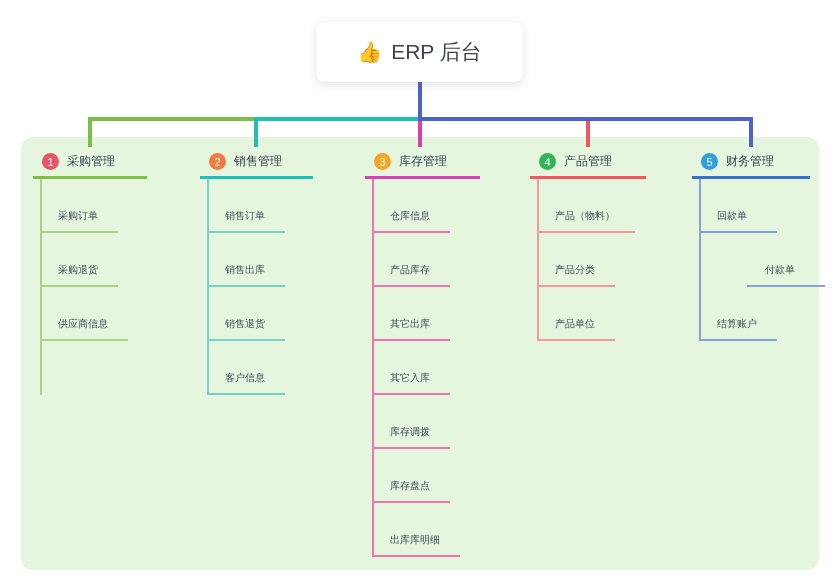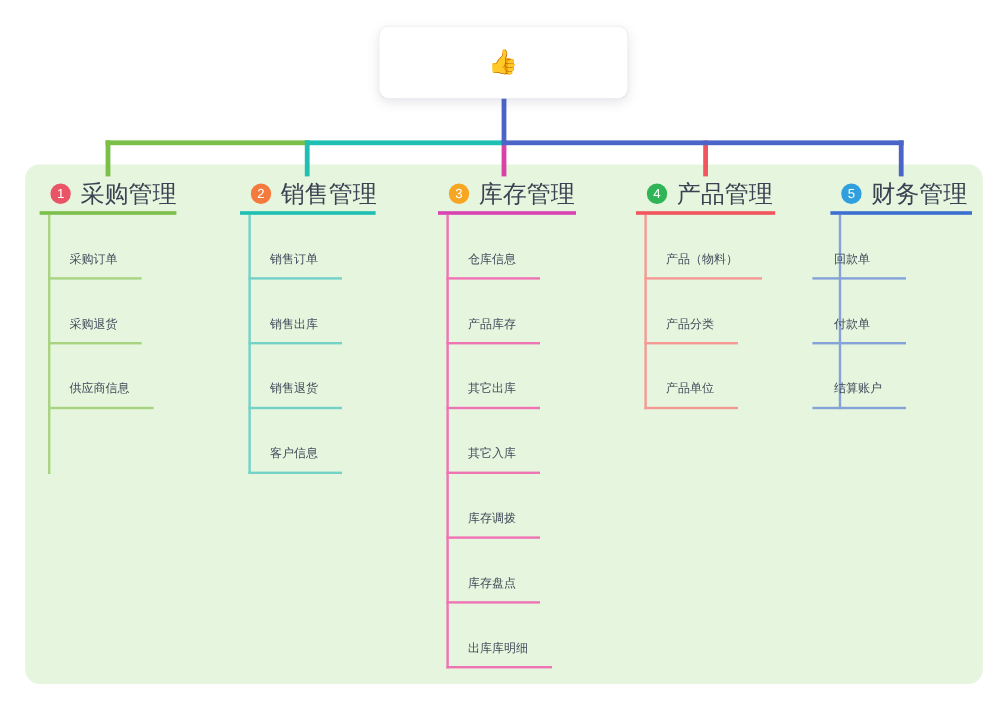--- a/index.html
+++ b/index.html
@@ -13,37 +13,38 @@
     display:flex;align-items:center;justify-content:center;gap:9px;
     font-size:21px;color:#3c4353;z-index:5;}
   .root-emoji{font-size:20px;line-height:1;}
 
   .line{position:absolute;}
 
   .branch-head{position:absolute;height:29px;display:flex;align-items:center;
     gap:8px;border-bottom:3px solid;padding-left:9px;box-sizing:content-box;z-index:3;}
   .badge{width:17px;height:17px;border-radius:50%;color:#fff;font-size:11px;
     display:flex;align-items:center;justify-content:center;flex:0 0 auto;}
-  .branch-label{font-size:20px;color:#3a4152;white-space:nowrap;}
+  .branch-label{font-size:12px;color:#3a4152;white-space:nowrap;}
 
   .spine{position:absolute;width:2px;z-index:2;}
   .children{position:absolute;z-index:3;}
   .child{height:54px;display:flex;align-items:flex-end;border-bottom:2px solid;
     box-sizing:border-box;min-width:78px;width:fit-content;
     padding:0 20px 8px 18px;}
   .child span{font-size:10px;color:#414b5a;white-space:nowrap;}
 </style>
 </head>
 <body>
 
 <div id="stage">
   <div class="panel" id="panel" style="left: 21px; top: 137px; width: 798px; height: 433px; background: rgb(229, 245, 222);"></div>
 
   <div class="root-card" id="root-card" style="left: 316px; top: 22px; width: 207px; height: 60px;">
     <span class="root-emoji">👍</span>
+    <span>ERP 后台</span>
   </div>
 
   <div id="connectors">
       <div class="line" style="left: 88px; top: 117px; width: 4px; height: 30px; background: rgb(122, 191, 72);"></div>
       <div class="line" style="left: 254px; top: 117px; width: 4px; height: 30px; background: rgb(31, 191, 180);"></div>
       <div class="line" style="left: 418px; top: 117px; width: 4px; height: 30px; background: rgb(218, 65, 166);"></div>
       <div class="line" style="left: 586px; top: 117px; width: 4px; height: 30px; background: rgb(242, 85, 94);"></div>
       <div class="line" style="left: 749px; top: 117px; width: 4px; height: 30px; background: rgb(75, 100, 200);"></div>
       <div class="line" style="left: 88px; top: 117px; width: 170px; height: 4px; background: rgb(122, 191, 72);"></div>
       <div class="line" style="left: 254px; top: 117px; width: 168px; height: 4px; background: rgb(31, 191, 180);"></div>
@@ -128,25 +129,25 @@
         </div>
         <div class="child" style="border-bottom-color: rgb(246, 154, 150);">
           <span>产品单位</span>
         </div>
       </div>
       <div class="branch-head" style="left: 692px; top: 147px; width: 109px; border-bottom-color: rgb(61, 111, 209);">
         <span class="badge" style="background: rgb(47, 159, 221);">5</span>
         <span class="branch-label">财务管理</span>
       </div>
       <div class="spine" style="left: 699px; top: 179px; height: 162px; background: rgb(134, 163, 217);"></div>
-      <div class="children" style="left: 677px; top: 179px;">
+      <div class="children" style="left: 699px; top: 179px;">
         <div class="child" style="border-bottom-color: rgb(134, 163, 217);">
           <span>回款单</span>
         </div>
-        <div class="child" style="border-bottom-color: rgb(134, 163, 217);">
+        <div class="child" style="border-bottom-color: rgb(134, 163, 217); margin-left: 48px;">
           <span>付款单</span>
         </div>
         <div class="child" style="border-bottom-color: rgb(134, 163, 217); justify-content: center;">
           <span>结算账户</span>
         </div>
       </div>
     </div>
 </div>
 
 </body></html>

